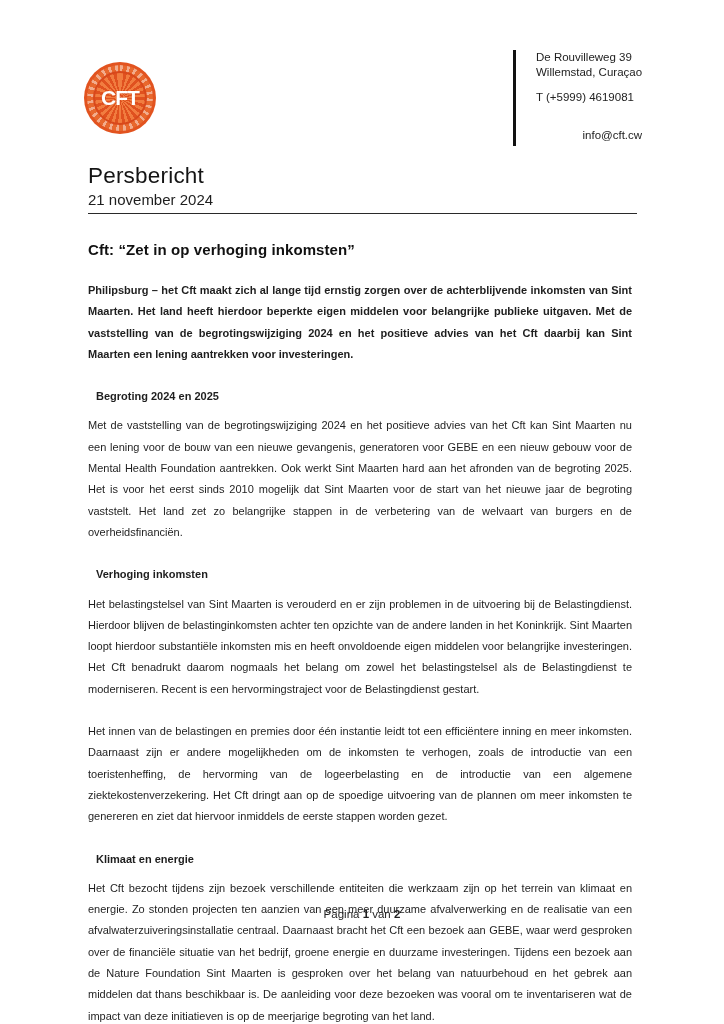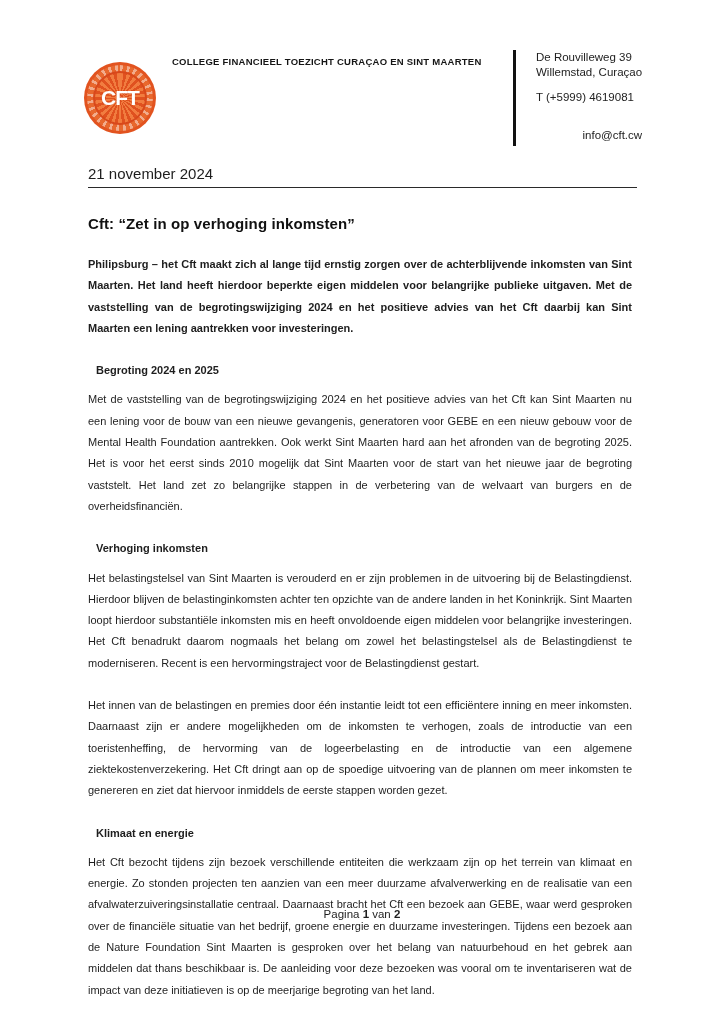--- a/index.html
+++ b/index.html
@@ -94,30 +94,30 @@
 
 <div class="page">
 
   <header class="letterhead">
     <div class="logo">
       <div class="logo-ring"></div>
       <div class="logo-inner">
         <span class="logo-text">CFT</span>
       </div>
     </div>
-    <div class="org-name">COLLEGE FINANCIEEL TOEZICHT CURAÇAO EN SINT MAARTEN</div>
     <div class="contact">
       <div>De Rouvilleweg 39</div>
       <div>Willemstad, Curaçao</div>
       <div class="phone">T (+5999) 4619081</div>
       <div class="email">info@cft.cw</div>
     </div>
   </header>
 
   <main class="doc-body">
+    <h1 class="doc-type">Persbericht</h1>
     <div class="doc-date">21 november 2024</div>
     <hr class="rule">
 
     <h2 class="doc-title">Cft: “Zet in op verhoging inkomsten”</h2>
 
     <p class="lead">Philipsburg – het Cft maakt zich al lange tijd ernstig zorgen over de achterblijvende inkomsten van Sint Maarten. Het land heeft hierdoor beperkte eigen middelen voor belangrijke publieke uitgaven. Met de vaststelling van de begrotingswijziging 2024 en het positieve advies van het Cft daarbij kan Sint Maarten een lening aantrekken voor investeringen.</p>
 
     <h3 class="section-heading">Begroting 2024 en 2025</h3>
     <p>Met de vaststelling van de begrotingswijziging 2024 en het positieve advies van het Cft kan Sint Maarten nu een lening voor de bouw van een nieuwe gevangenis, generatoren voor GEBE en een nieuw gebouw voor de Mental Health Foundation aantrekken. Ook werkt Sint Maarten hard aan het afronden van de begroting 2025. Het is voor het eerst sinds 2010 mogelijk dat Sint Maarten voor de start van het nieuwe jaar de begroting vaststelt. Het land zet zo belangrijke stappen in de verbetering van de welvaart van burgers en de overheidsfinanciën.</p>
 

